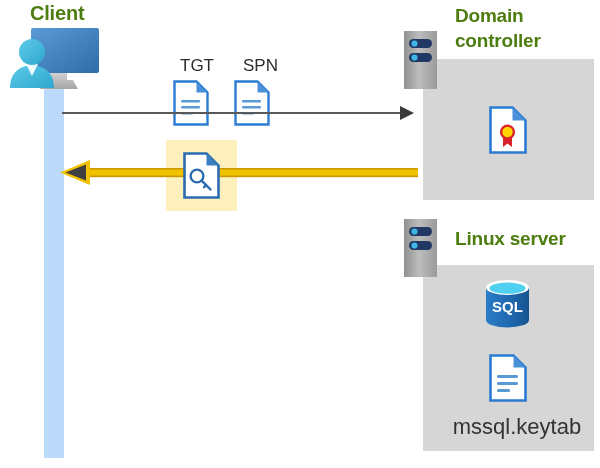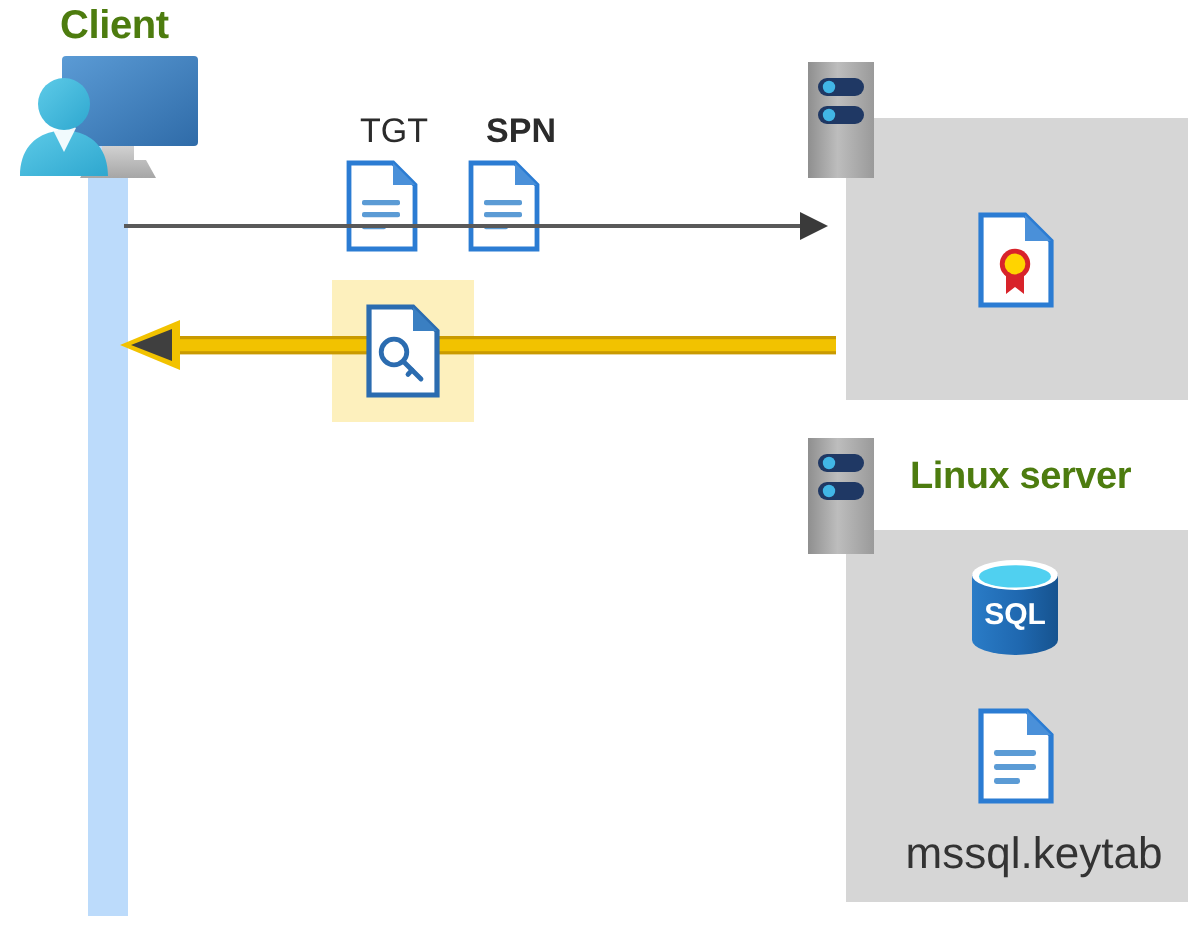--- a/index.html
+++ b/index.html
@@ -46,21 +46,21 @@
     text-align: center;
     font-size: 22px;
     color: #333333;
   }
   .doc-label {
     font-size: 17px;
     color: #2b2b2b;
     text-align: right;
   }
   #tgt-label { left: 168px; top: 56px; width: 46px; }
-  #spn-label { left: 228px; top: 56px; width: 50px; font-weight: bold; }
+  #spn-label { left: 228px; top: 56px; width: 50px; }
 
   
   #client-lifeline {
     left: 44px; top: 64px;
     width: 20px; height: 394px;
     background: #bcdbfb;
   }
 
   
   #client-icon {
@@ -208,20 +208,22 @@
       </defs>
       <rect x="0" y="0" width="33" height="58" fill="url(#srvGrad1)"></rect>
       <rect x="5" y="8" width="23" height="9" rx="4.5" fill="#1f3864"></rect>
       <circle cx="10.5" cy="12.5" r="3.1" fill="#41b6e6"></circle>
       <rect x="5" y="22" width="23" height="9" rx="4.5" fill="#1f3864"></rect>
       <circle cx="10.5" cy="26.5" r="3.1" fill="#41b6e6"></circle>
     </svg>
   </div>
 
   <div class="abs title-label" id="dc-title">
+    <div>Domain</div>
+    <div>controller</div>
   </div>
 
   <div class="abs" id="cert-doc">
     <svg width="38" height="48" viewBox="0 0 38 48" xmlns="http://www.w3.org/2000/svg">
       <path d="M1.5 1.5 h22 l13 13 v32 h-35 z" fill="#ffffff" stroke="#2b7cd3" stroke-width="2.6"></path>
       <path d="M23.5 1.5 l13 13 h-13 z" fill="#4a90d9"></path>
 
       <path d="M14 28 l0 13 l4.5 -3.5 l4.5 3.5 l0 -13 z" fill="#d8232a"></path>
 
       <circle cx="18.5" cy="26" r="7.6" fill="#d8232a"></circle>

